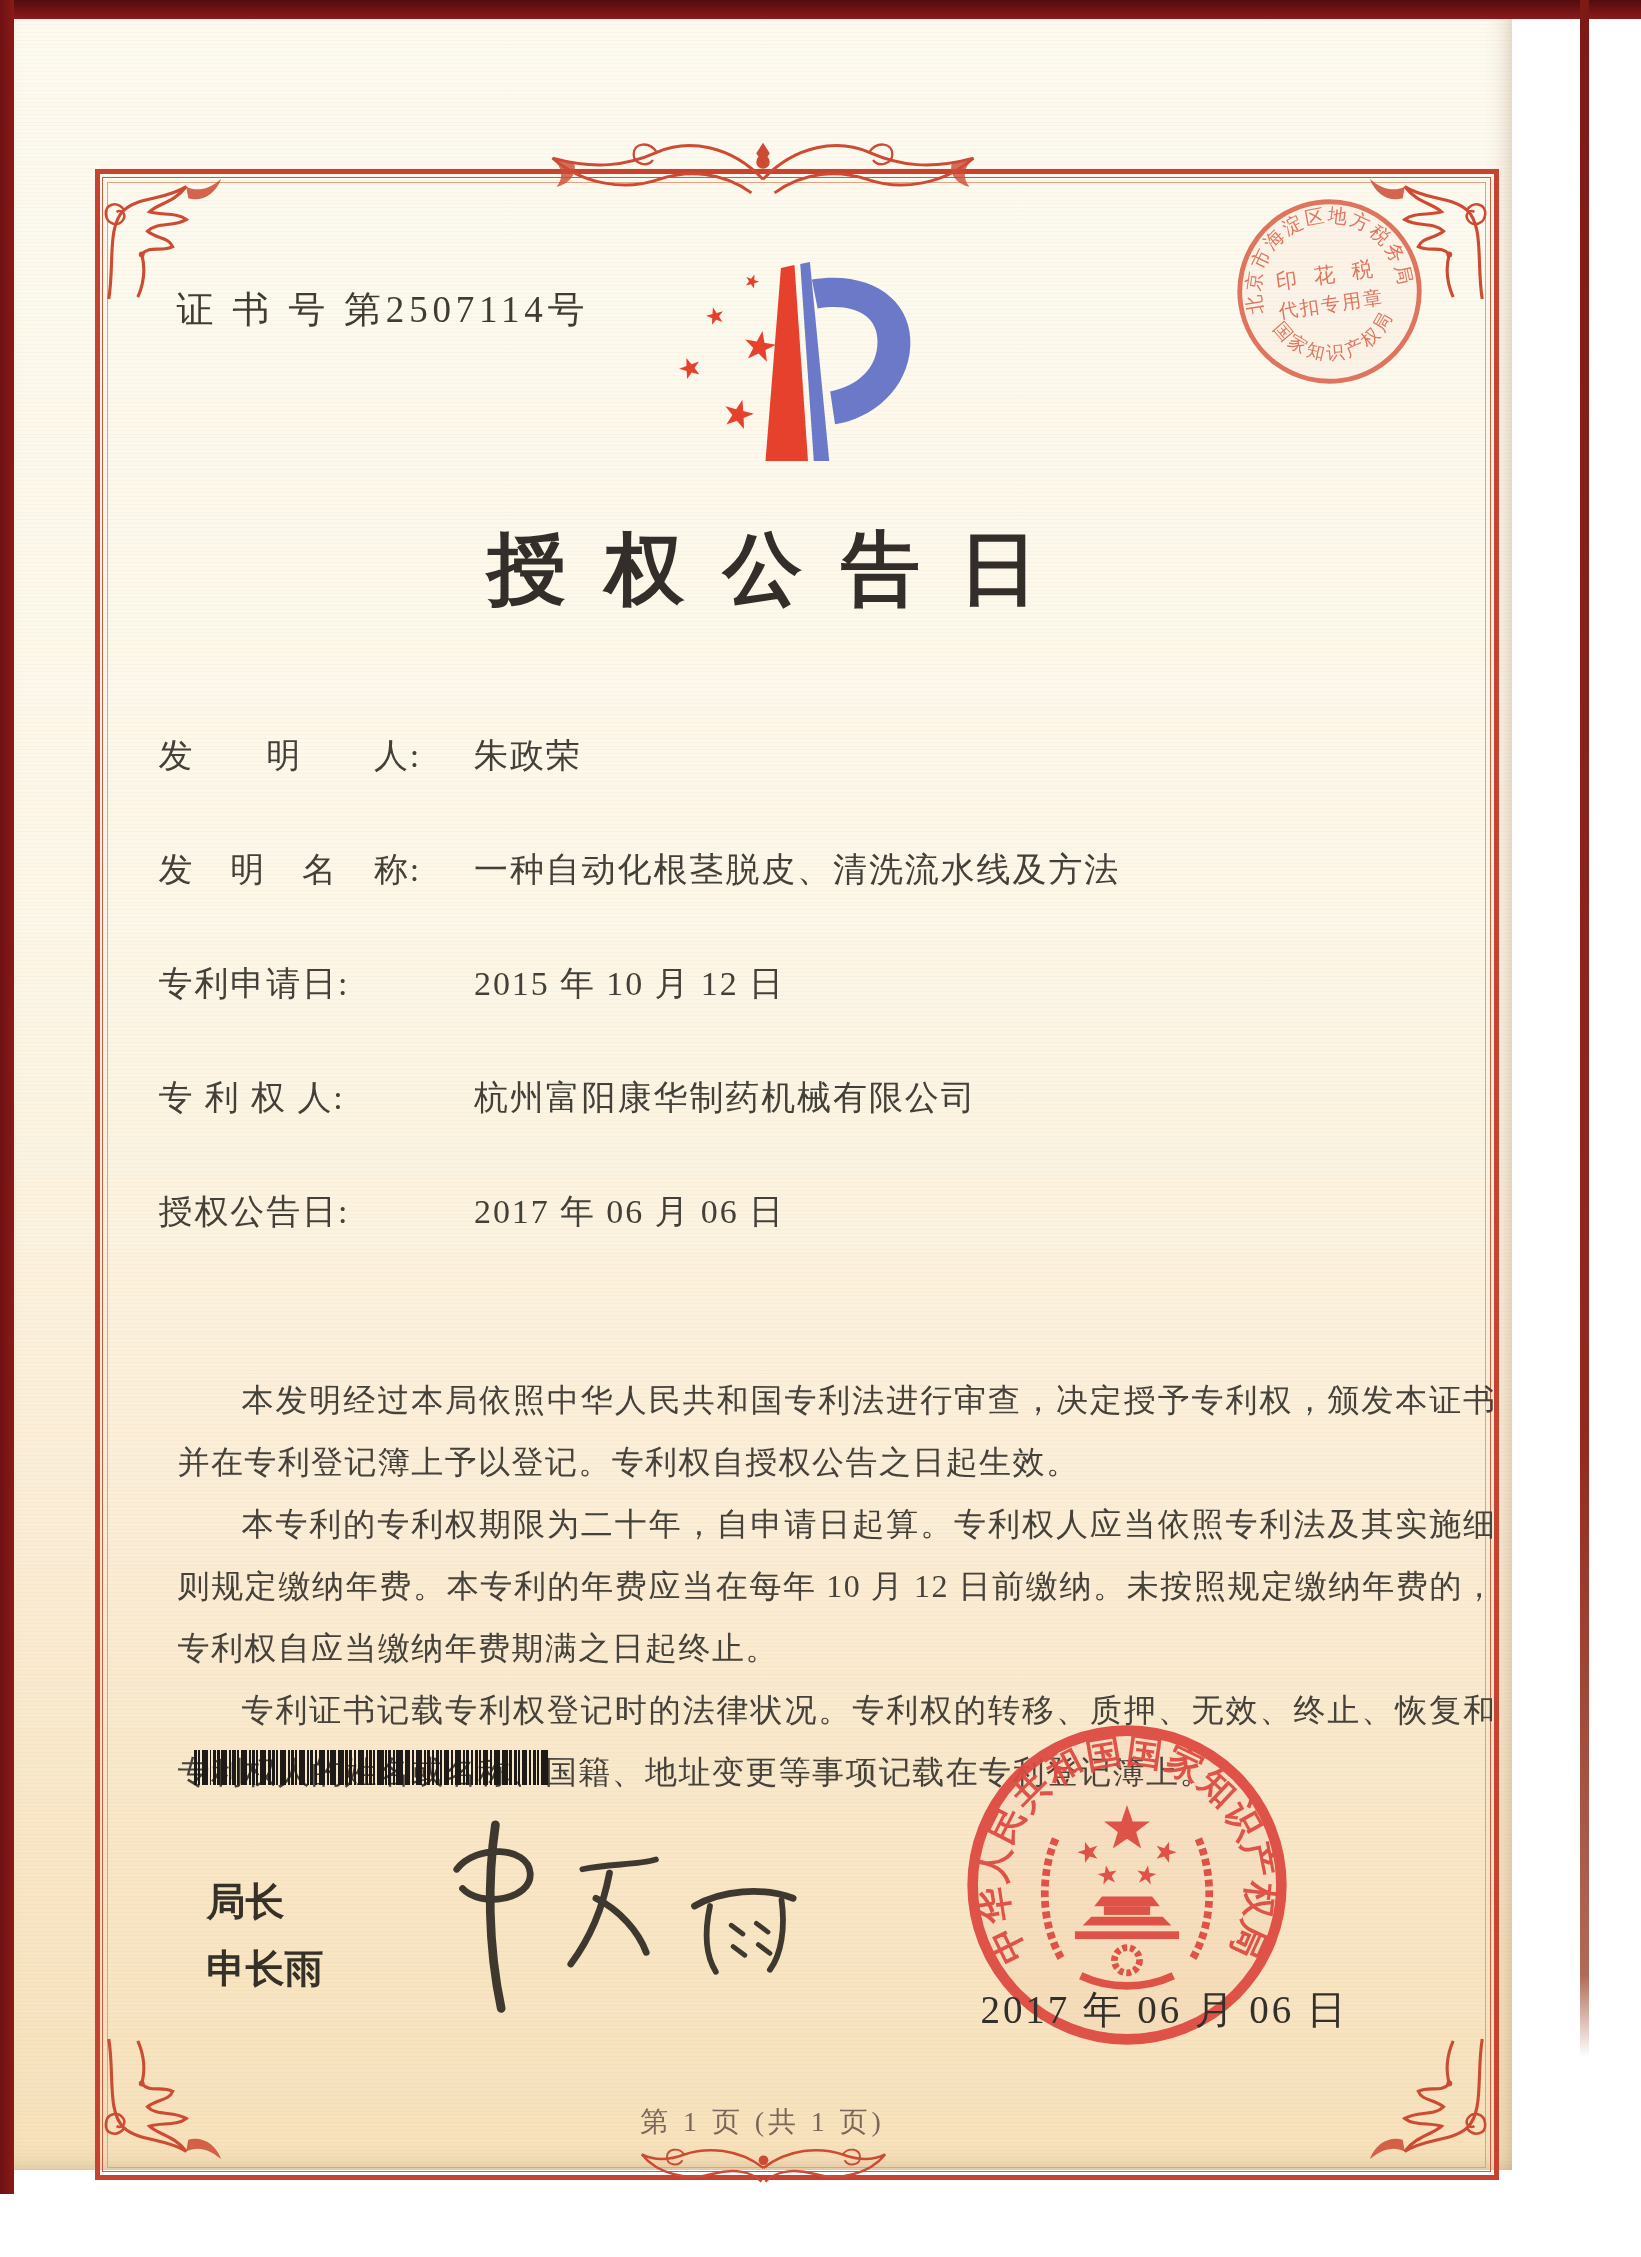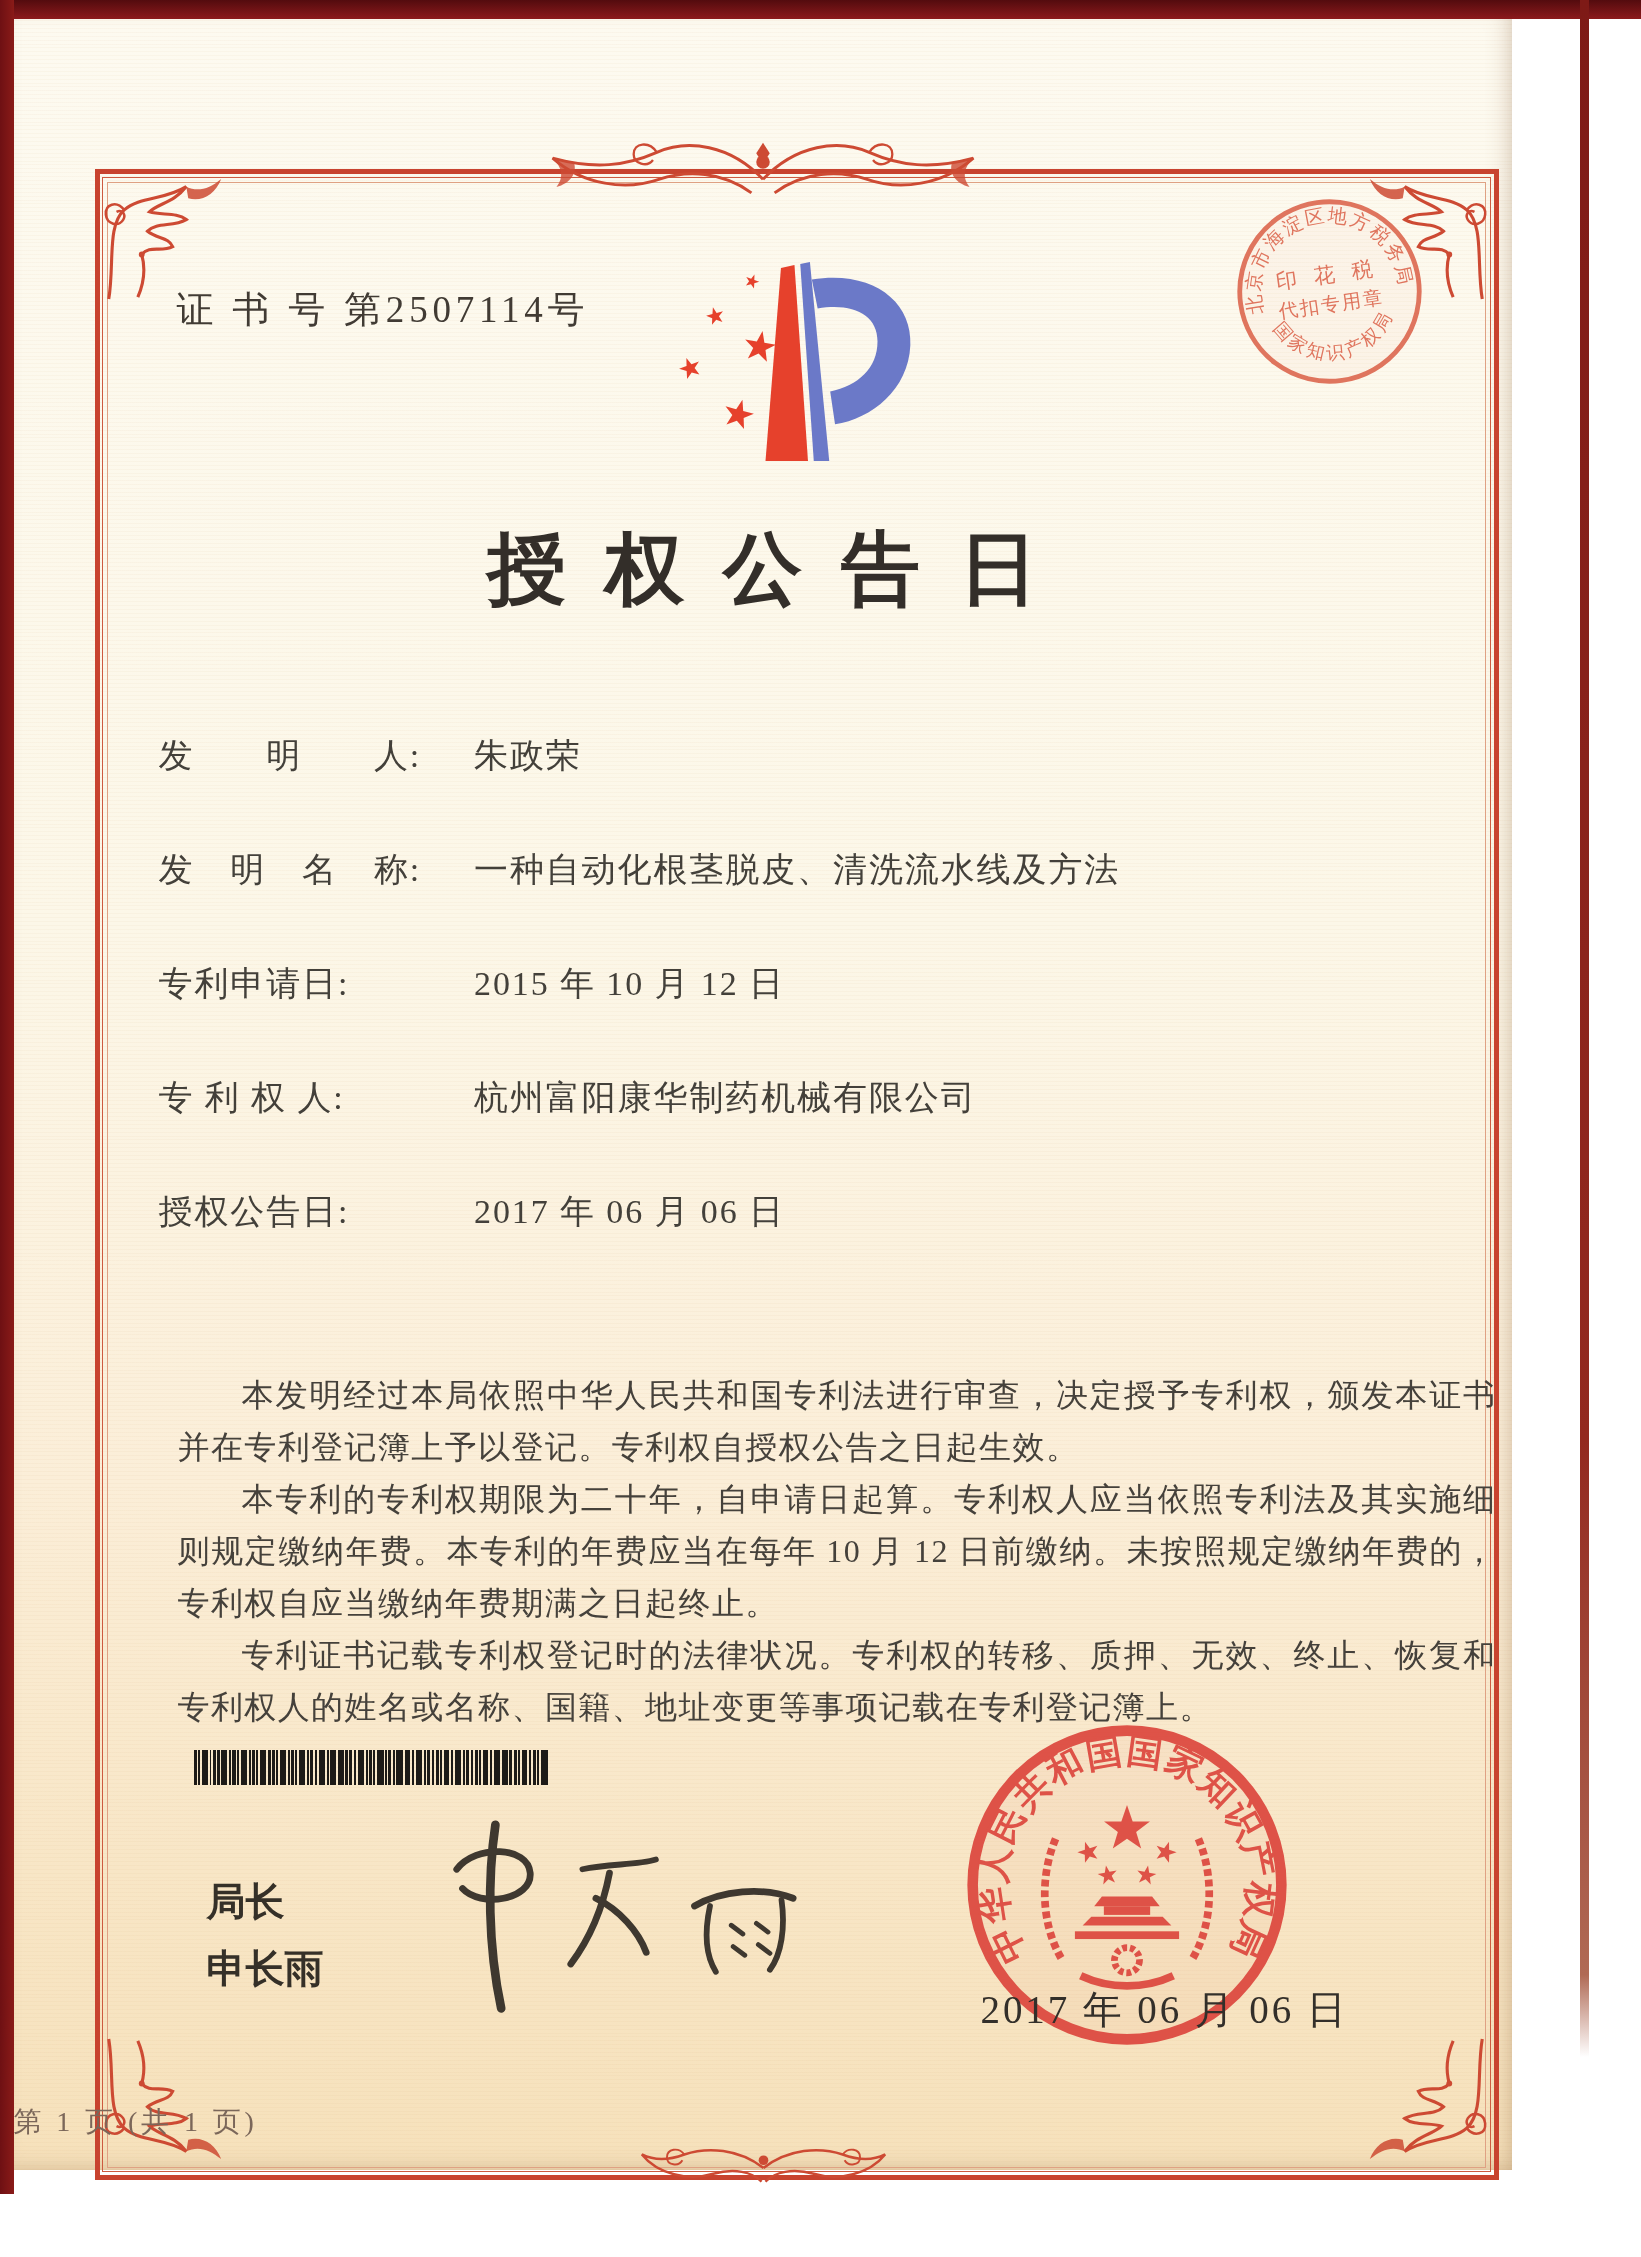--- a/index.html
+++ b/index.html
@@ -28,36 +28,36 @@
   .logo{position:absolute;left:653px;top:241px;width:253px;height:207px;}
   .tax-stamp{position:absolute;left:1219px;top:176px;width:193px;height:193px;
     transform:rotate(-8deg);opacity:.92;}
   .doc-title{position:absolute;left:0;top:498px;width:1498px;text-align:center;
     font-size:79px;font-weight:600;letter-spacing:39px;text-indent:39px;color:#332e29;}
   .fields{position:absolute;left:145px;top:714px;width:1255px;}
   .field-row{height:56px;margin-bottom:58px;font-size:34px;color:#43403a;white-space:nowrap;}
   .field-label{display:inline-block;min-width:307px;letter-spacing:1.9px;}
   .field-value{letter-spacing:1.9px;}
   .paras{position:absolute;left:164px;top:1350px;width:1319px;font-size:32px;
-    line-height:52px;color:#45413b;letter-spacing:1.4px;text-align:justify;}
+    line-height:62px;color:#45413b;letter-spacing:1.4px;text-align:justify;}
   .paras p{margin:0;text-indent:2em;}
   .barcode{position:absolute;left:180px;top:1731px;width:355px;height:35px;
     background:
       repeating-linear-gradient(90deg,#1d1a17 0 1.9px,rgba(0,0,0,0) 1.9px 3.9px),
       repeating-linear-gradient(90deg,#1d1a17 0 2.9px,rgba(0,0,0,0) 2.9px 9.7px),
       repeating-linear-gradient(90deg,#1d1a17 0 1px,rgba(0,0,0,0) 1px 12.6px);}
   .signer-title{position:absolute;left:193px;top:1856px;font-size:39px;font-weight:700;
     font-family:Liberation Mono, monospace;color:#353028;}
   .signer-name{position:absolute;left:193px;top:1923px;font-size:39px;font-weight:700;
     font-family:Liberation Sans, sans-serif;color:#353028;}
   .signature{position:absolute;left:406px;top:1798px;width:406px;height:205px;z-index:3;}
   .seal{position:absolute;left:949px;top:1702px;width:328px;height:328px;z-index:1;opacity:.95;}
   .seal-date{position:absolute;left:967px;top:1964px;font-size:39px;letter-spacing:2.9px;
     color:#332f2a;z-index:2;white-space:nowrap;}
-  .page-footer{position:absolute;left:0;top:2084px;width:1498px;
+  .page-footer{position:absolute;left:0;top:2084px;width:1498px;text-align:center;
     font-size:28px;letter-spacing:3.9px;color:#7b675a;}
   .stamp-txt{fill:#dd6a52;font-family:"Liberation Serif","DejaVu Serif",serif;}
   .seal-txt{fill:#dd4b41;font-family:"Liberation Serif","DejaVu Serif",serif;font-weight:700;}
 </style>
 </head>
 <body>
 
 <svg width="0" height="0" style="position:absolute" aria-hidden="true">
   <defs>
     <polygon id="star5" points="0,-10 2.35,-3.09 9.51,-3.09 3.8,1.18 5.88,8.09 0,4 -5.88,8.09 -3.8,1.18 -9.51,-3.09 -2.35,-3.09"></polygon>

